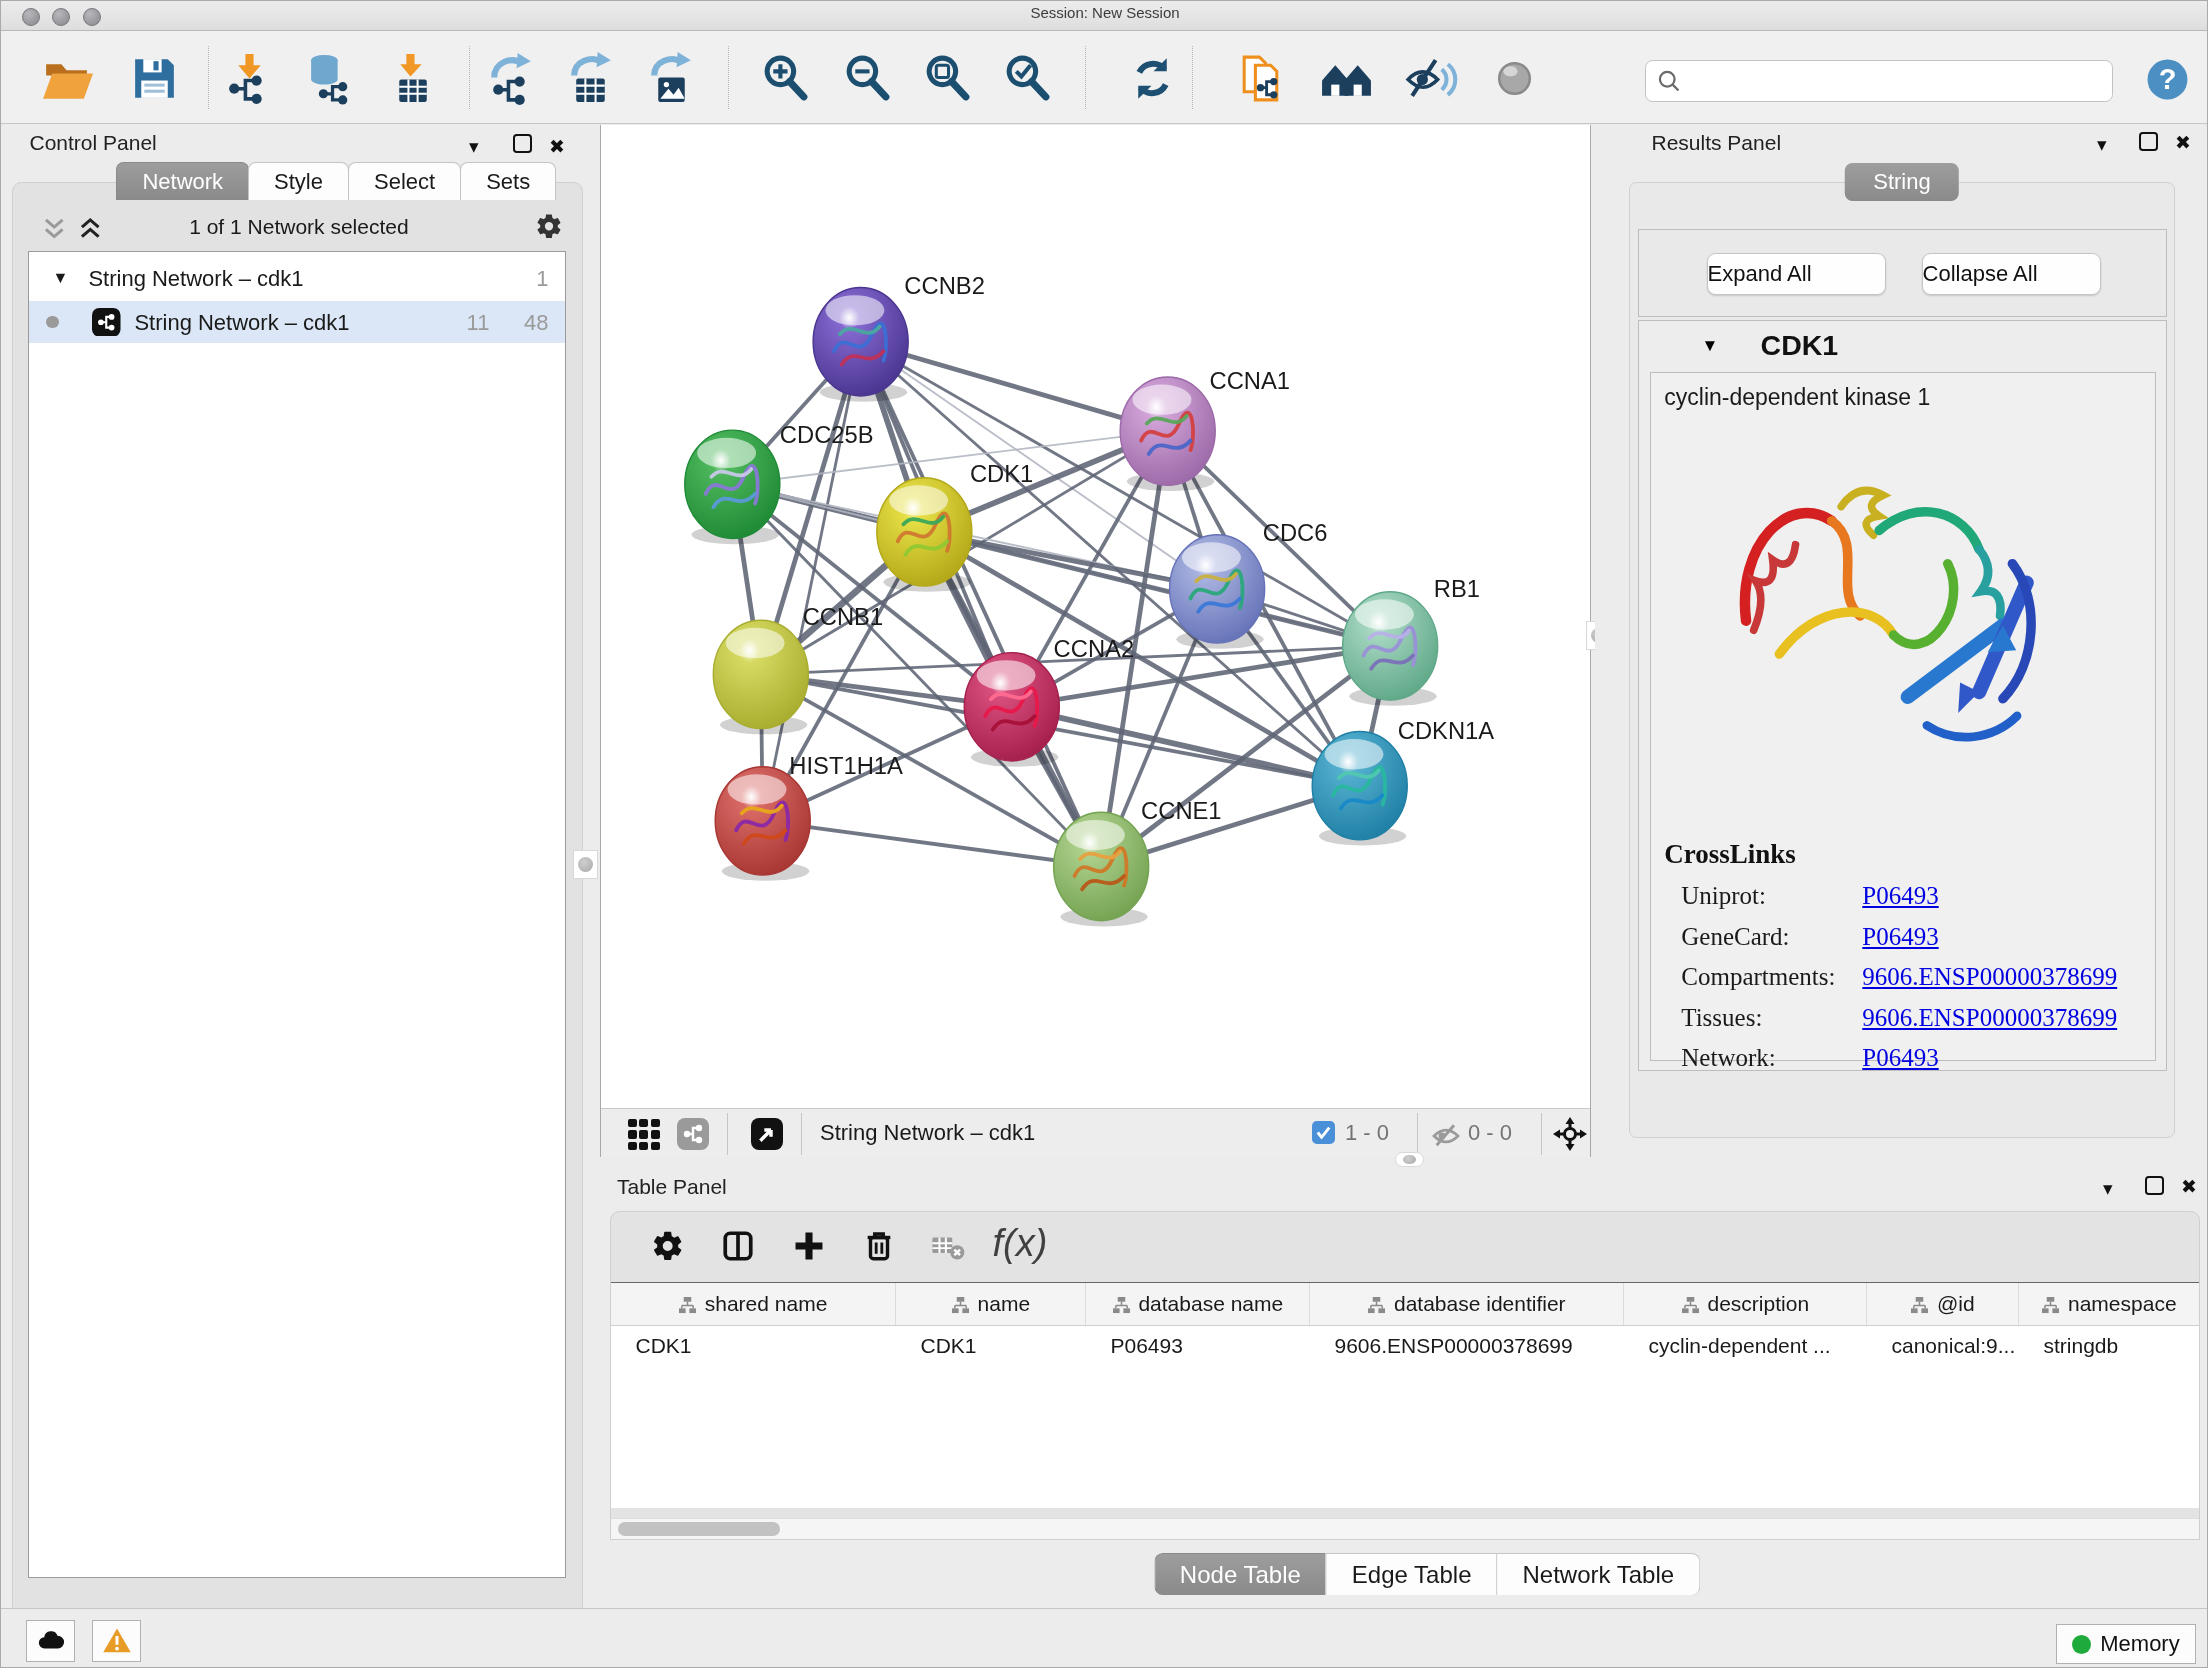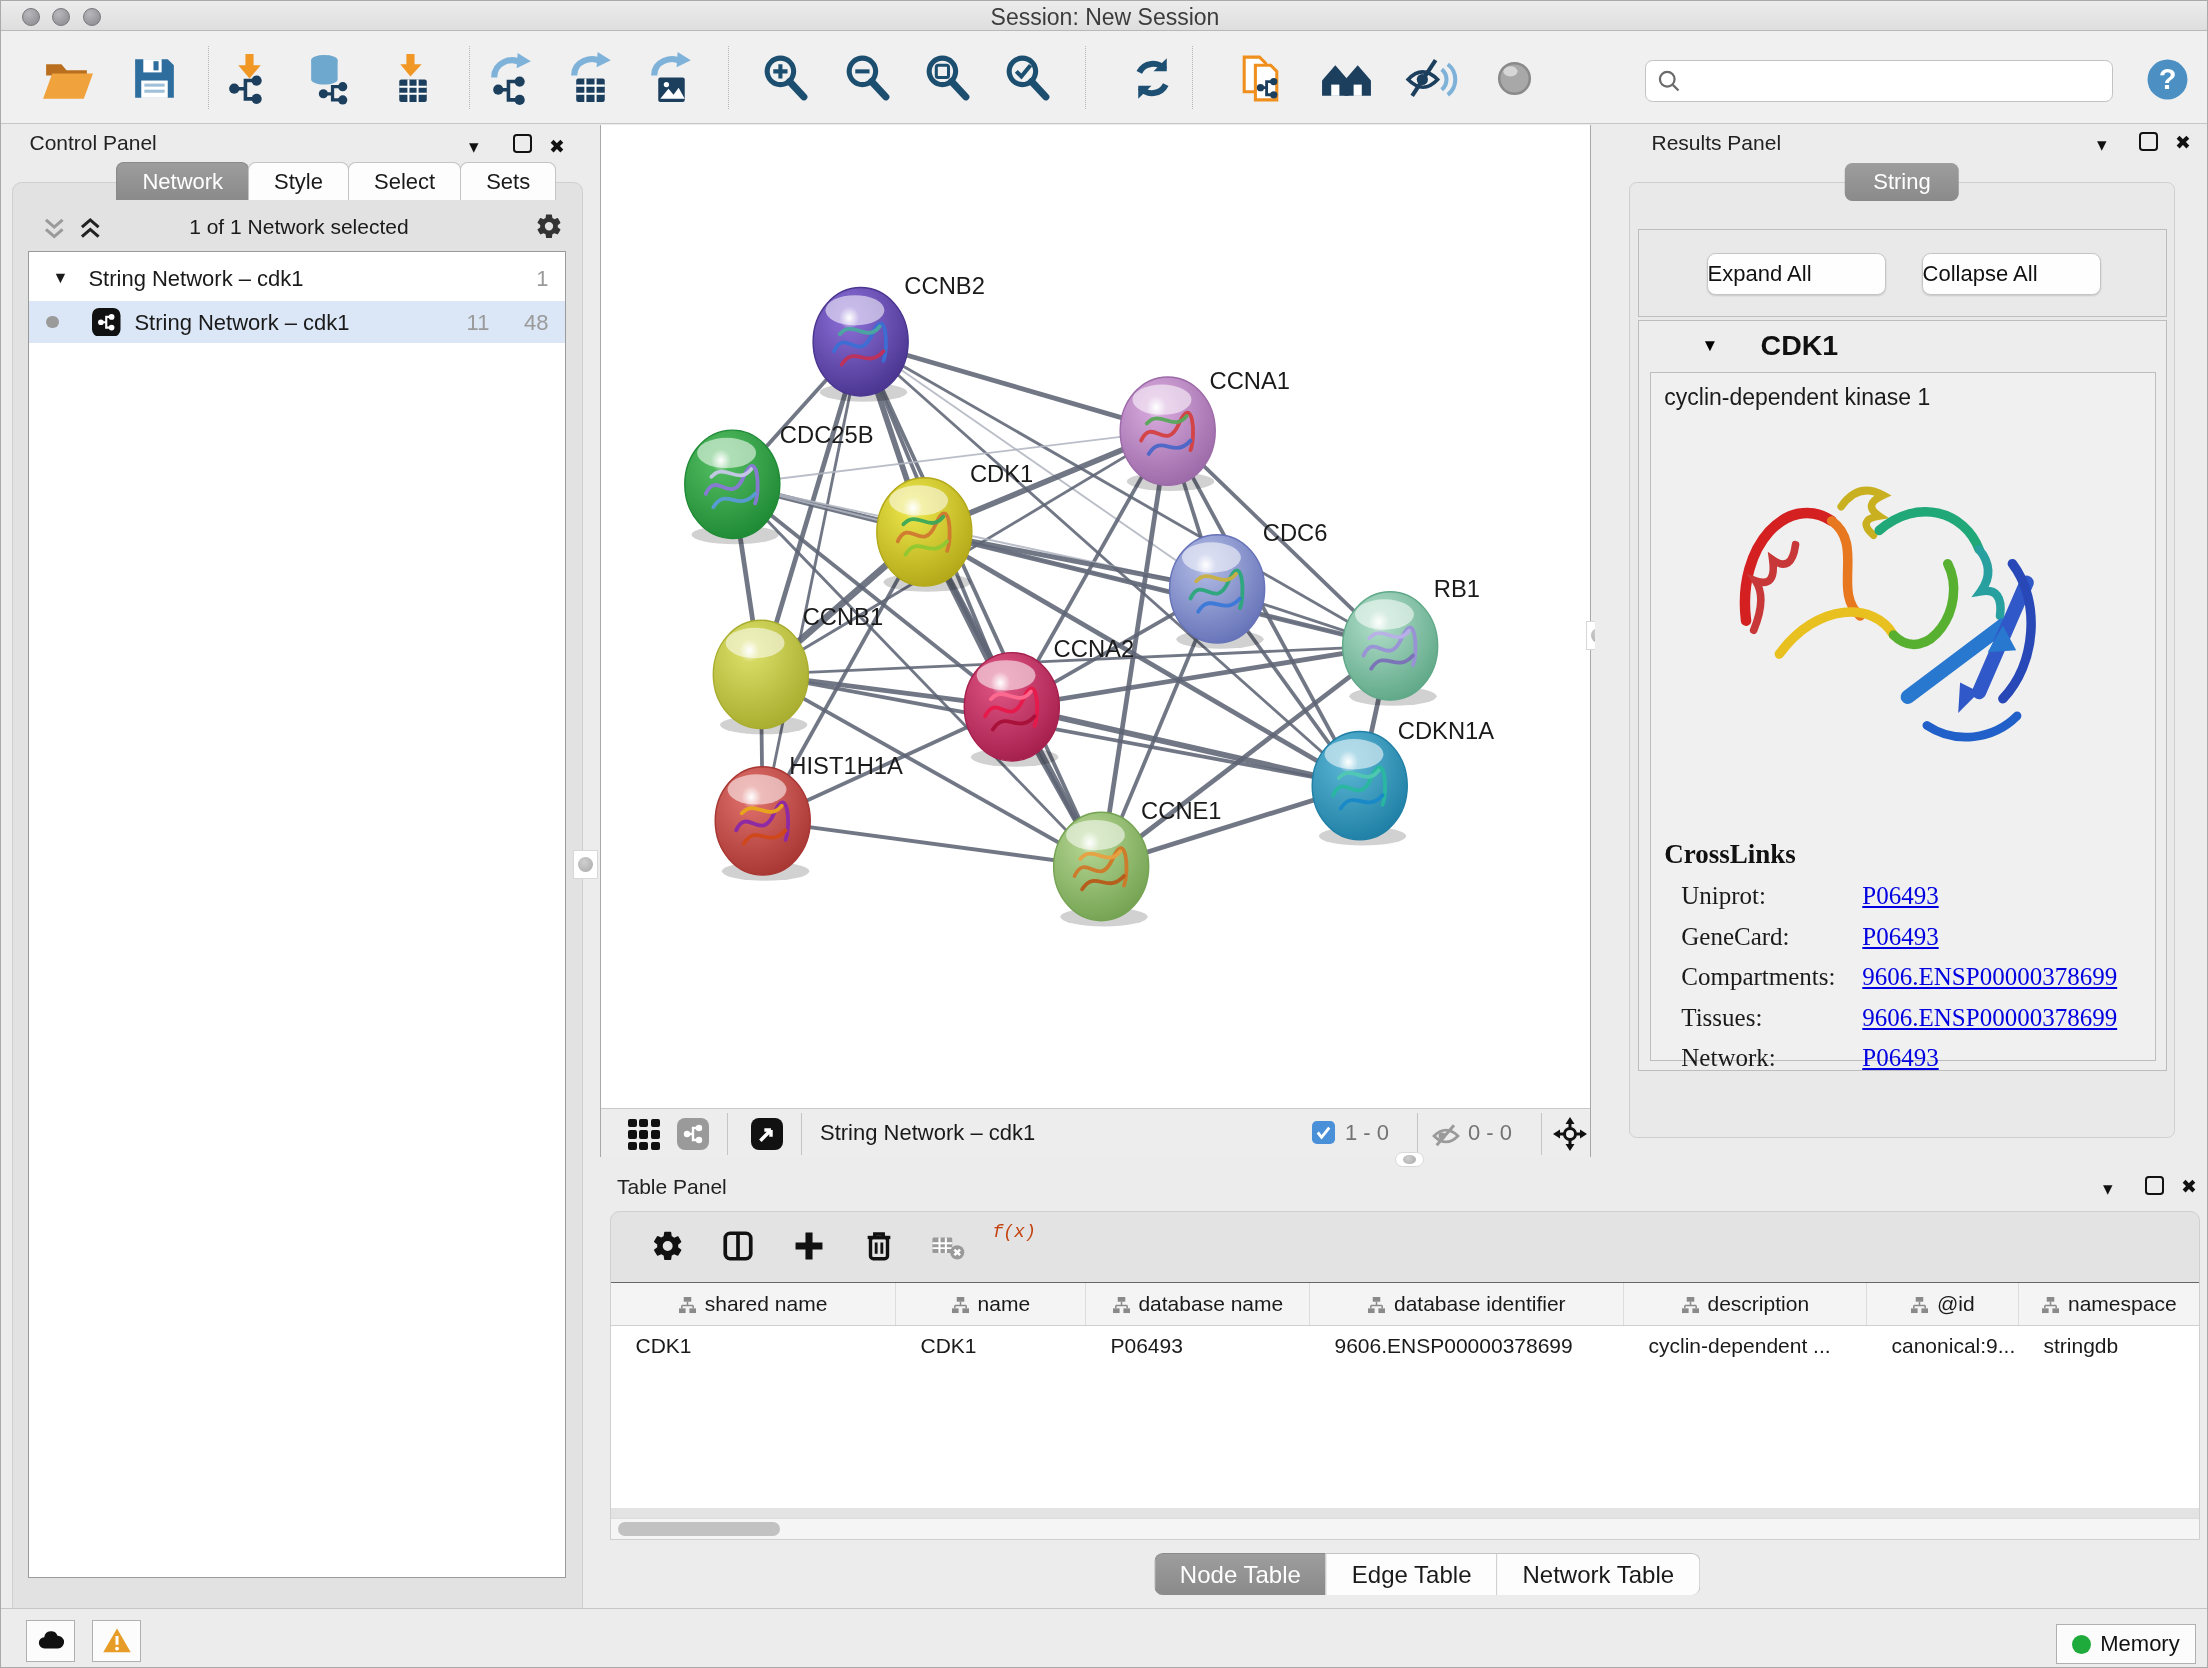--- a/index.html
+++ b/index.html
@@ -6,21 +6,21 @@
   html,body { background:#d8d8d8; }
   body { font-family:"Liberation Sans","DejaVu Sans",sans-serif; }
   #app { position:relative; width:2208px; height:1668px; background:#ececec; overflow:hidden; border:1px solid #aaa; }
 
   
   #titlebar { position:absolute; left:0; top:0; width:2208px; height:30px;
     background:linear-gradient(#ececec,#dedede); border-bottom:1px solid #b8b8b8; }
   .tlight { position:absolute; top:6.7px; width:18px; height:18px; border-radius:50%;
     background:radial-gradient(circle at 35% 30%, #b8b8bc, #87878c); border:1px solid #77777c; }
   #win-title { position:absolute; left:0; right:0; top:2.9px; text-align:center;
-    font-size:23px; color:#3c3c3c; }
+    font-size:15px; color:#3c3c3c; }
 
   
   #toolbar { position:absolute; left:0; top:30px; width:2208px; height:93px;
     background:#f0f0f0; border-bottom:1px solid #c6c6c6; }
   .tbtn { position:absolute; top:20px; width:55px; height:55px; cursor:pointer; }
   .tbtn svg { width:100%; height:100%; }
   .tsep { position:absolute; top:15px; height:63px; width:0;
     border-left:1.9px dotted #b4b4b4; }
   #toolbar-search { position:absolute; left:1644px; top:28.5px; width:468px; height:42px;
     background:#fff; border:1.9px solid #c2c2c2; border-radius:7.6px; }
@@ -109,22 +109,22 @@
   .xl-label { width:181px; color:#1a1a1a; }
   .xl-value { color:#0000e0; text-decoration:underline; cursor:pointer; }
 
   
   #table-panel { position:absolute; left:599px; top:1168px; width:1609px; height:438px; background:#ececec; }
   #tp-title { position:absolute; left:17px; top:5.7px; }
   #tp-body { position:absolute; left:9.5px; top:42px; width:1590px; height:329px;
     background:#e3e3e3; border:1px solid #cfcfcf; border-radius:9.5px 9.5px 0 0; }
   #tp-toolbar { position:absolute; left:0; top:0; width:100%; height:68px; }
   .tp-ic { position:absolute; top:17px; width:34px; height:34px; cursor:pointer; }
-  .fx { font-family:Liberation Mono, monospace; font-style:italic;
-    font-size:18px; color:#c2410c; }
+  .fx { font-family:Liberation Sans, sans-serif; font-style:italic;
+    font-size:38px; color:#404040; }
   #tp-table { position:absolute; left:0; top:70px; width:1588px; height:226px; background:#fff;
     border-top:1.9px solid #666; overflow:hidden; }
   table { border-collapse:collapse; width:100%; table-layout:fixed; }
   th { background:#f4f4f4; border-right:1px solid #dcdcdc; border-bottom:1px solid #cfcfcf;
     height:42px; font-size:21px; font-weight:normal; color:#1a1a1a; text-align:center; white-space:nowrap; overflow:hidden; }
   th svg { vertical-align:-2.9px; margin-right:7.6px; }
   td { height:42px; font-size:21px; color:#1a1a1a; padding-left:25px; white-space:nowrap; overflow:hidden; }
   #tp-hscroll { position:absolute; left:0; bottom:0; width:1588px; height:21px; background:#f5f5f5;
     border-top:1px solid #ddd; }
   #tp-hscroll i { position:absolute; left:7.6px; top:2.9px; width:162px; height:14.3px; background:#c2c2c2; border-radius:7.6px; }

